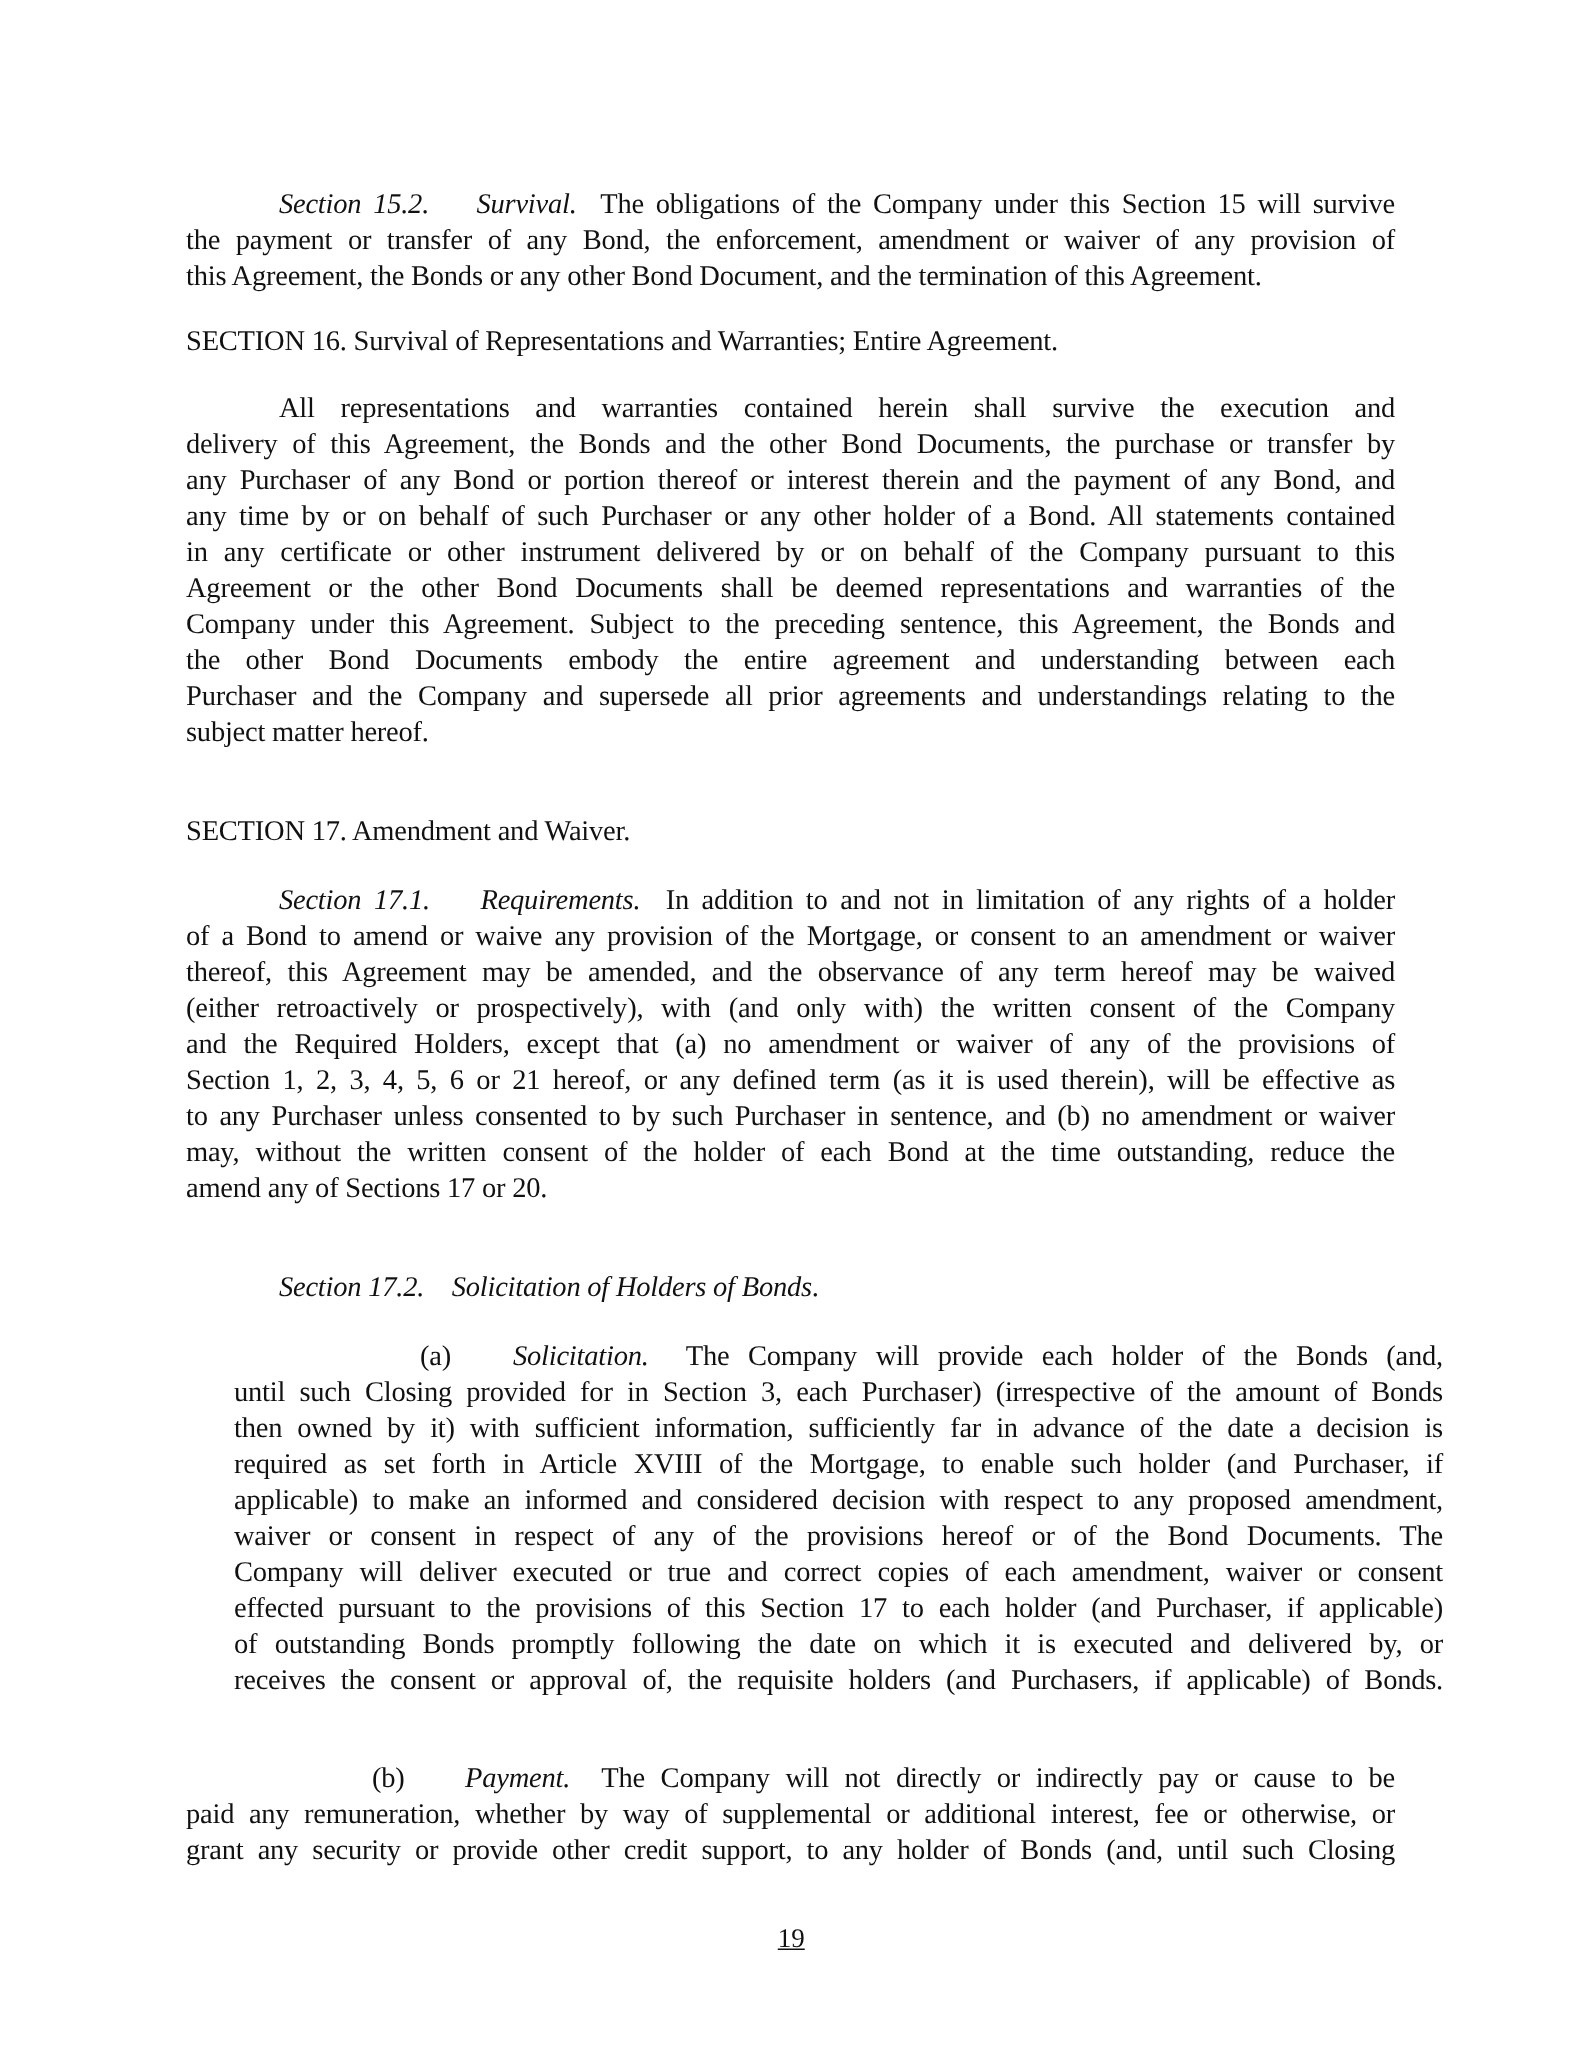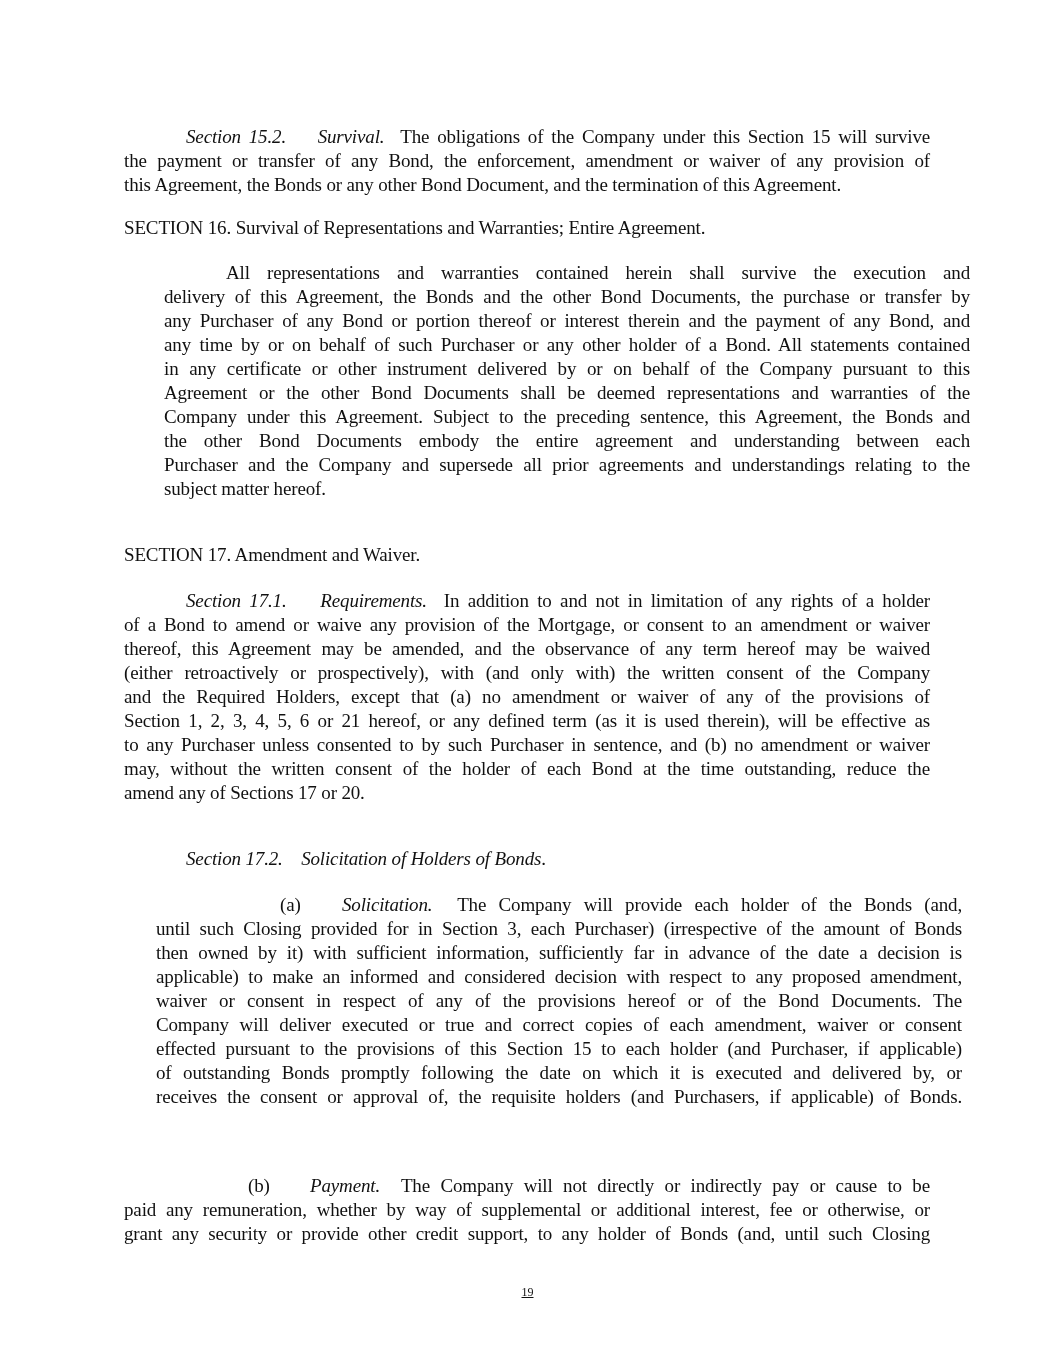--- a/index.html
+++ b/index.html
@@ -43,41 +43,41 @@
     .line.indent2 { padding-left: 124px; }
     .it { font-style: italic; }
     .heading .line { text-align-last: left; }
     .tab-a { display: inline-block; width: 62px; }
     .page-number {
       position: absolute;
       left: 0;
       width: 1055px;
       top: 1280px;
       text-align: center;
-      font-size: 12px;
+      font-size: 18px;
       line-height: 24px;
       text-decoration: underline;
     }
   </style>
 </head>
 <body>
 
 <div class="page">
 
   <div class="block" style="top:0px;">
     <span class="line indent1"><span class="it">Section 15.2.</span>&nbsp;&nbsp;&nbsp;&nbsp;<span class="it">Survival.</span>&nbsp;&nbsp;<span>The obligations of the Company under this Section 15 will survive</span></span>
     <span class="line">the payment or transfer of any Bond, the enforcement, amendment or waiver of any provision of</span>
     <span class="line last">this Agreement, the Bonds or any other Bond Document, and the termination of this Agreement.</span>
   </div>
 
   <div class="block heading" style="top:91px;">
     <span class="line">SECTION 16. Survival of Representations and Warranties; Entire Agreement.</span>
   </div>
 
-  <div class="block" style="top:136px;margin-left:40px;">
+  <div class="block" style="top:136px;">
     <span class="line indent1">All representations and warranties contained herein shall survive the execution and</span>
     <span class="line">delivery of this Agreement, the Bonds and the other Bond Documents, the purchase or transfer by</span>
     <span class="line">any Purchaser of any Bond or portion thereof or interest therein and the payment of any Bond, and</span>
     <span class="line">any time by or on behalf of such Purchaser or any other holder of a Bond. All statements contained</span>
     <span class="line">in any certificate or other instrument delivered by or on behalf of the Company pursuant to this</span>
     <span class="line">Agreement or the other Bond Documents shall be deemed representations and warranties of the</span>
     <span class="line">Company under this Agreement. Subject to the preceding sentence, this Agreement, the Bonds and</span>
     <span class="line">the other Bond Documents embody the entire agreement and understanding between each</span>
     <span class="line">Purchaser and the Company and supersede all prior agreements and understandings relating to the</span>
     <span class="line last">subject matter hereof.</span>
@@ -100,24 +100,25 @@
   </div>
 
   <div class="block heading" style="top:722px;">
     <span class="line indent1"><span class="it">Section 17.2.</span>&nbsp;&nbsp;&nbsp;&nbsp;<span class="it">Solicitation of Holders of Bonds</span><span>.</span></span>
   </div>
 
   <div class="block" style="top:768px;margin-left:32px;">
     <span class="line indent2"><span class="tab-a">(a)</span><span class="it">Solicitation.</span>&nbsp;&nbsp;<span>The Company will provide each holder of the Bonds (and,</span></span>
     <span class="line">until such Closing provided for in Section 3, each Purchaser) (irrespective of the amount of Bonds</span>
     <span class="line">then owned by it) with sufficient information, sufficiently far in advance of the date a decision is</span>
+    <span class="line">required as set forth in Article XVIII of the Mortgage, to enable such holder (and Purchaser, if</span>
     <span class="line">applicable) to make an informed and considered decision with respect to any proposed amendment,</span>
     <span class="line">waiver or consent in respect of any of the provisions hereof or of the Bond Documents. The</span>
     <span class="line">Company will deliver executed or true and correct copies of each amendment, waiver or consent</span>
-    <span class="line">effected pursuant to the provisions of this Section 15 to each holder (and Purchaser, if applicable)</span>
+    <span class="line">effected pursuant to the provisions of this Section 17 to each holder (and Purchaser, if applicable)</span>
     <span class="line">of outstanding Bonds promptly following the date on which it is executed and delivered by, or</span>
     <span class="line">receives the consent or approval of, the requisite holders (and Purchasers, if applicable) of Bonds.</span>
   </div>
 
   <div class="block" style="top:1049px;">
     <span class="line indent2"><span class="tab-a">(b)</span><span class="it">Payment.</span>&nbsp;&nbsp;<span>The Company will not directly or indirectly pay or cause to be</span></span>
     <span class="line">paid any remuneration, whether by way of supplemental or additional interest, fee or otherwise, or</span>
     <span class="line">grant any security or provide other credit support, to any holder of Bonds (and, until such Closing</span>
   </div>
 

